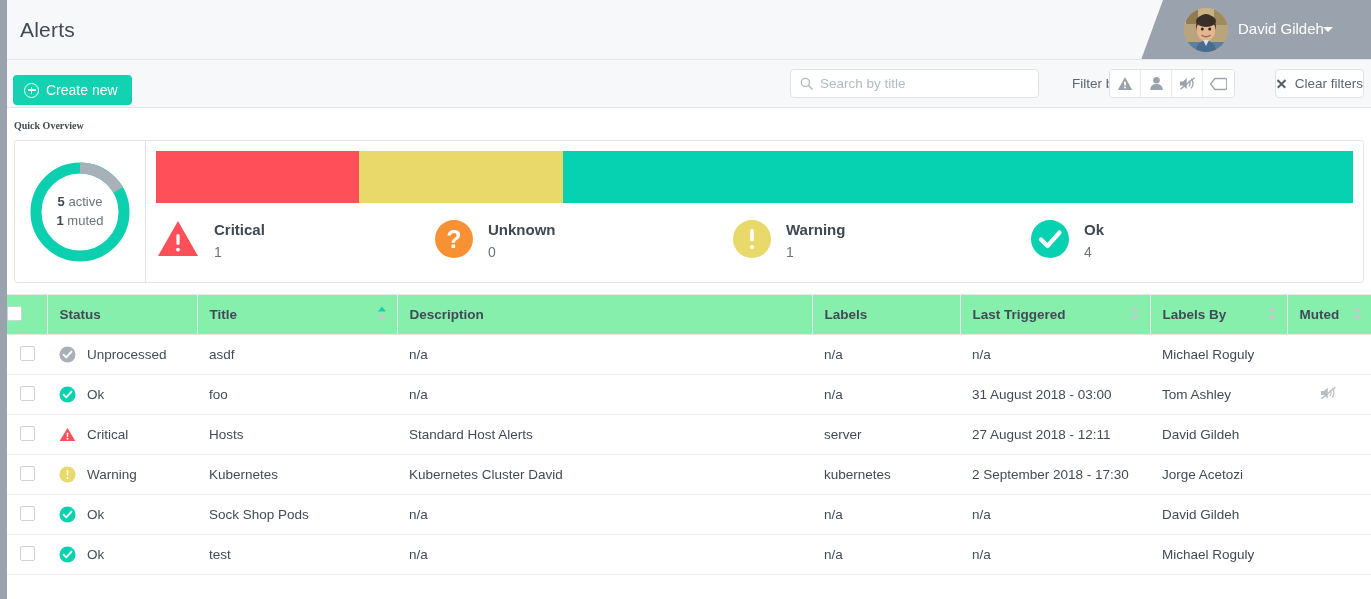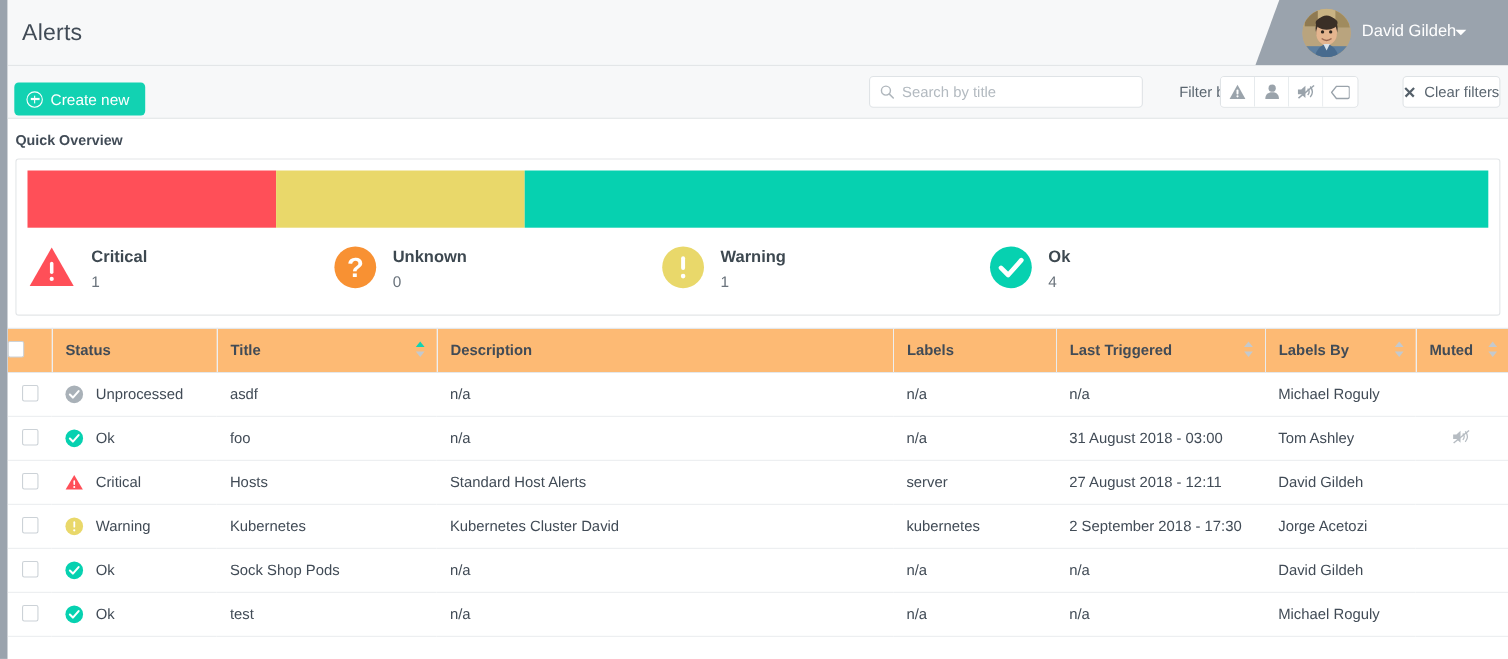--- a/index.html
+++ b/index.html
@@ -109,21 +109,21 @@
   .x-icon { position: relative; width: 11px; height: 11px; flex: 0 0 11px; }
   .x-icon::before, .x-icon::after {
     content: ""; position: absolute; left: 0; top: 5px;
     width: 11px; height: 1.6px; background: #55606a;
   }
   .x-icon::before { transform: rotate(45deg); }
   .x-icon::after  { transform: rotate(-45deg); }
 
   
   .qo-title {
-    padding: 12px 0 9px 7px; font-size: 13px; color: #414b56; font-weight: bold;
+    padding: 12px 0 9px 7px; font-size: 10px; color: #414b56; font-weight: bold; font-family: Liberation Serif, serif;
   }
   .qo-card {
     margin: 0 7px 0 7px; height: 143px;
     border: 1px solid #e3e6e8; border-radius: 3px; background: #fff;
     display: flex;
   }
   .donut-cell {
     width: 131px; flex: 0 0 131px; border-right: 1px solid #e3e6e8;
     display: flex; align-items: center; justify-content: center; position: relative;
   }
@@ -143,21 +143,21 @@
   .legend-text { padding-top: 2px; }
   .legend-name { font-size: 15px; color: #3d4850; font-weight: bold; }
   .legend-count { font-size: 14px; color: #6a737c; margin-top: 6px; }
 
   .tri-icon { width: 44px; height: 40px; flex: 0 0 44px; }
   .circ-icon { width: 40px; height: 40px; flex: 0 0 40px; }
 
   
   .table { width: 100%; border-collapse: collapse; table-layout: fixed; margin-top: 11px; }
   .table thead th {
-    background: #fdba74; height: 40px;
+    background: #86efac; height: 40px;
     border-top: 1px solid #e3e6e8; border-bottom: 1px solid #e3e6e8;
     border-right: 1px solid #e9ecee;
     font-size: 13.5px; color: #414b56; font-weight: bold; text-align: left;
     padding: 0 12px; position: relative; vertical-align: middle;
   }
   .table thead th:last-child { border-right: none; }
   .table tbody td {
     height: 40px; border-bottom: 1px solid #eceef0;
     font-size: 13.5px; color: #414b56; padding: 0 12px; vertical-align: middle;
   }
@@ -269,20 +269,38 @@
       <button class="clear-btn">
         <span class="x-icon"></span>
         <span>Clear filters</span>
       </button>
     </div>
 
     <div class="qo-title">Quick Overview</div>
 
     <div class="qo-card">
 
+      <div class="donut-cell">
+        <div class="donut-wrap">
+          <svg width="106" height="106" viewBox="0 0 106 106">
+            <circle cx="53" cy="53" r="44" fill="none" stroke="#0bd0b0" stroke-width="11"></circle>
+            <path d="M53 9 A44 44 0 0 1 91.1 31" fill="none" stroke="#a9b1b8" stroke-width="11"></path>
+          </svg>
+          <div class="donut-text">
+            <div>
+              <b>5</b>
+              <span>active</span>
+            </div>
+            <div>
+              <b>1</b>
+              <span>muted</span>
+            </div>
+          </div>
+        </div>
+      </div>
 
       <div class="summary-cell">
         <div class="status-bar" id="status-bar">
             <div style="background: rgb(255, 79, 88); width: 17%;"></div>
             <div style="background: rgb(233, 216, 106); width: 17%;"></div>
             <div style="background: rgb(6, 209, 176); width: 66%;"></div>
           </div>
 
         <div class="legend">
 

